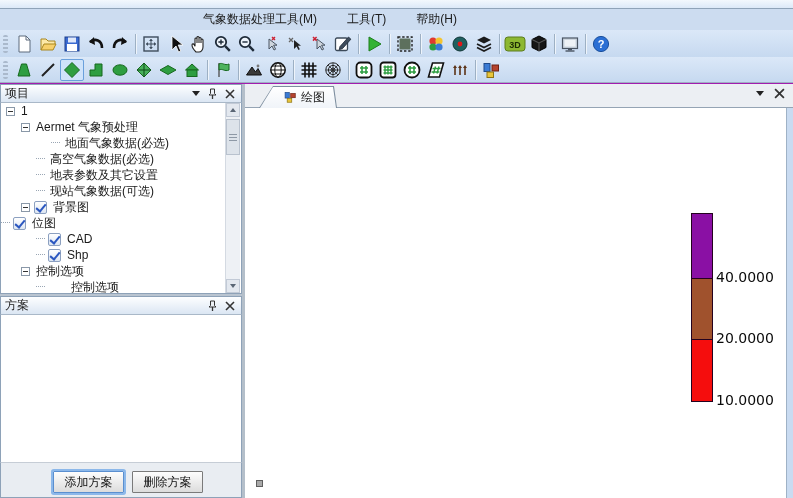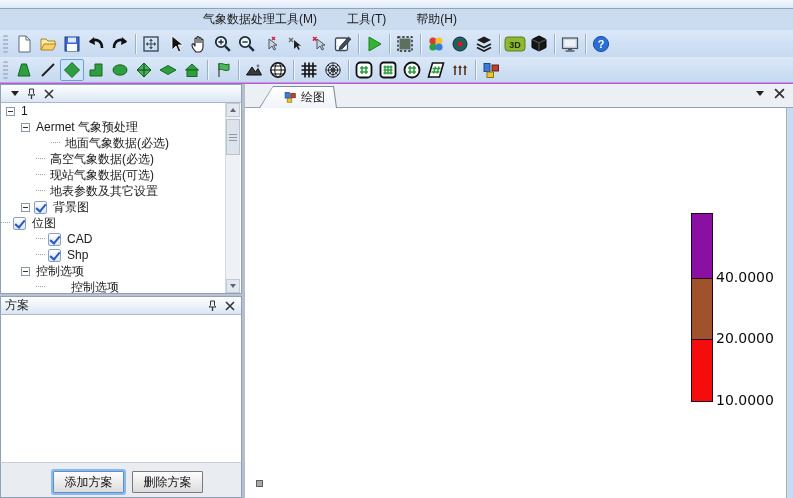--- a/index.html
+++ b/index.html
@@ -1,18 +1,18 @@
 <!DOCTYPE html>
 <html><head>
 <meta charset="utf-8">
 <style>
   html,body{margin:0;padding:0;background:#dfe6ee;}
   #app{position:relative;width:793px;height:498px;overflow:hidden;
        font-family:"Liberation Sans","DejaVu Sans",sans-serif;font-size:12px;color:#1a1a1a;
-       background:#d946ef;}
+       background:#a21caf;}
   
   .titlebar-sliver{position:absolute;left:0;top:0;width:793px;height:8px;
        background:linear-gradient(#f3f8fd,#dcE9f8);border-bottom:1px solid #8fa3b8;}
   .menubar{position:absolute;left:0;top:9px;width:793px;height:21px;
        background:#ccdcf0;display:flex;align-items:center;gap:14px;padding-left:195px;box-sizing:border-box;}
   .menu-item{padding:2px 8px;cursor:default;}
   .toolbar{position:absolute;left:0;width:793px;display:flex;align-items:center;
        background:linear-gradient(#dbe8f8,#c6d9f0);box-sizing:border-box;padding-left:2px;}
   #toolbar1{top:30px;height:27px;}
   #toolbar2{top:57px;height:26px;border-bottom:1px solid #9fb0c2;}
@@ -363,20 +363,21 @@
     <span class="tbtn">
         <svg width="20" height="20" viewBox="0 0 20 20">
           <rect x="3" y="3.5" width="6" height="8" fill="#3a7bd5" stroke="#1e4a8c"></rect>
           <rect x="11" y="5" width="6.5" height="6" fill="#b5432e" stroke="#6e2114"></rect>
           <rect x="6" y="12" width="6.5" height="5.5" fill="#e8c53a" stroke="#8c7314"></rect>
         </svg>
       </span>
   </div>
 
   <div class="panel-header" id="project-header" style="top:84px;">
+    <span class="panel-title">项目</span>
     <span class="ph-btn">
         <span class="tri-down"></span>
       </span>
     <span class="ph-btn">
         <svg width="11" height="12" viewBox="0 0 11 12">
           <path d="M3.5 1h4v4.5L9 7H2l1.5-1.5z" fill="#eef2f7" stroke="#333"></path>
           <path d="M5.5 7v4" stroke="#333" stroke-width="1.3"></path>
         </svg>
       </span>
     <span class="ph-btn">
@@ -398,25 +399,25 @@
         <div class="tree-row" style="padding-left: 50px;">
           <span class="dash"></span>
           <span class="tree-label">地面气象数据(必选)</span>
         </div>
         <div class="tree-row" style="padding-left: 35px;">
           <span class="dash"></span>
           <span class="tree-label">高空气象数据(必选)</span>
         </div>
         <div class="tree-row" style="padding-left: 35px;">
           <span class="dash"></span>
+          <span class="tree-label">地表参数及其它设置</span>
+        </div>
+        <div class="tree-row" style="padding-left: 35px;">
+          <span class="dash"></span>
           <span class="tree-label">现站气象数据(可选)</span>
-        </div>
-        <div class="tree-row" style="padding-left: 35px;">
-          <span class="dash"></span>
-          <span class="tree-label">地表参数及其它设置</span>
         </div>
         <div class="tree-row" style="padding-left: 20px;">
           <span class="expander"></span>
           <span class="cbx checked"></span>
           <span class="tree-label">背景图</span>
         </div>
         <div class="tree-row" style="">
           <span class="dash"></span>
           <span class="cbx checked"></span>
           <span class="tree-label">位图</span>

